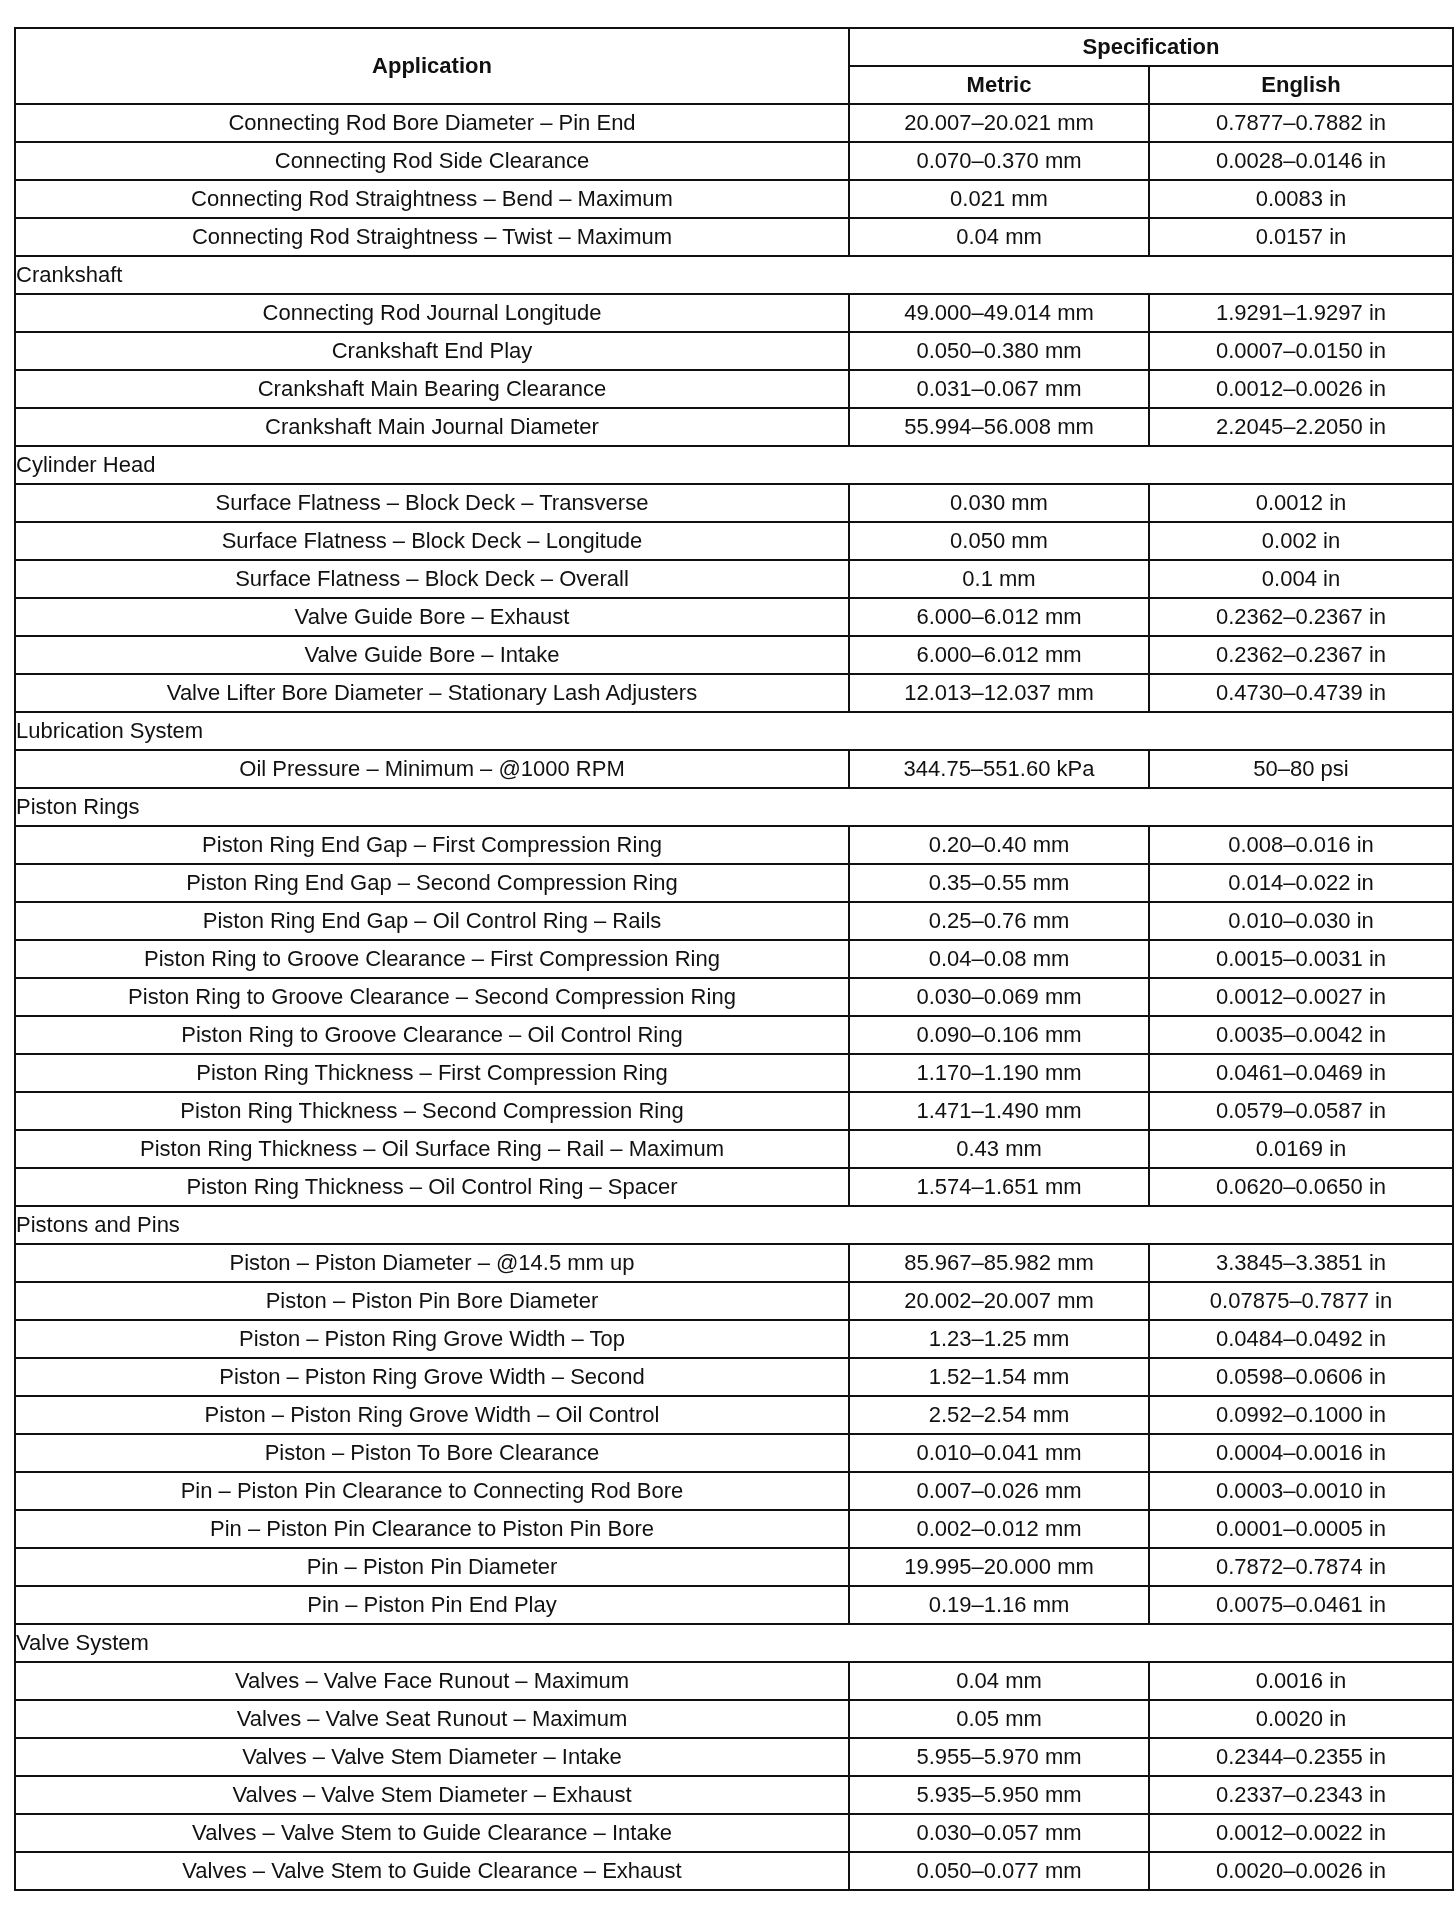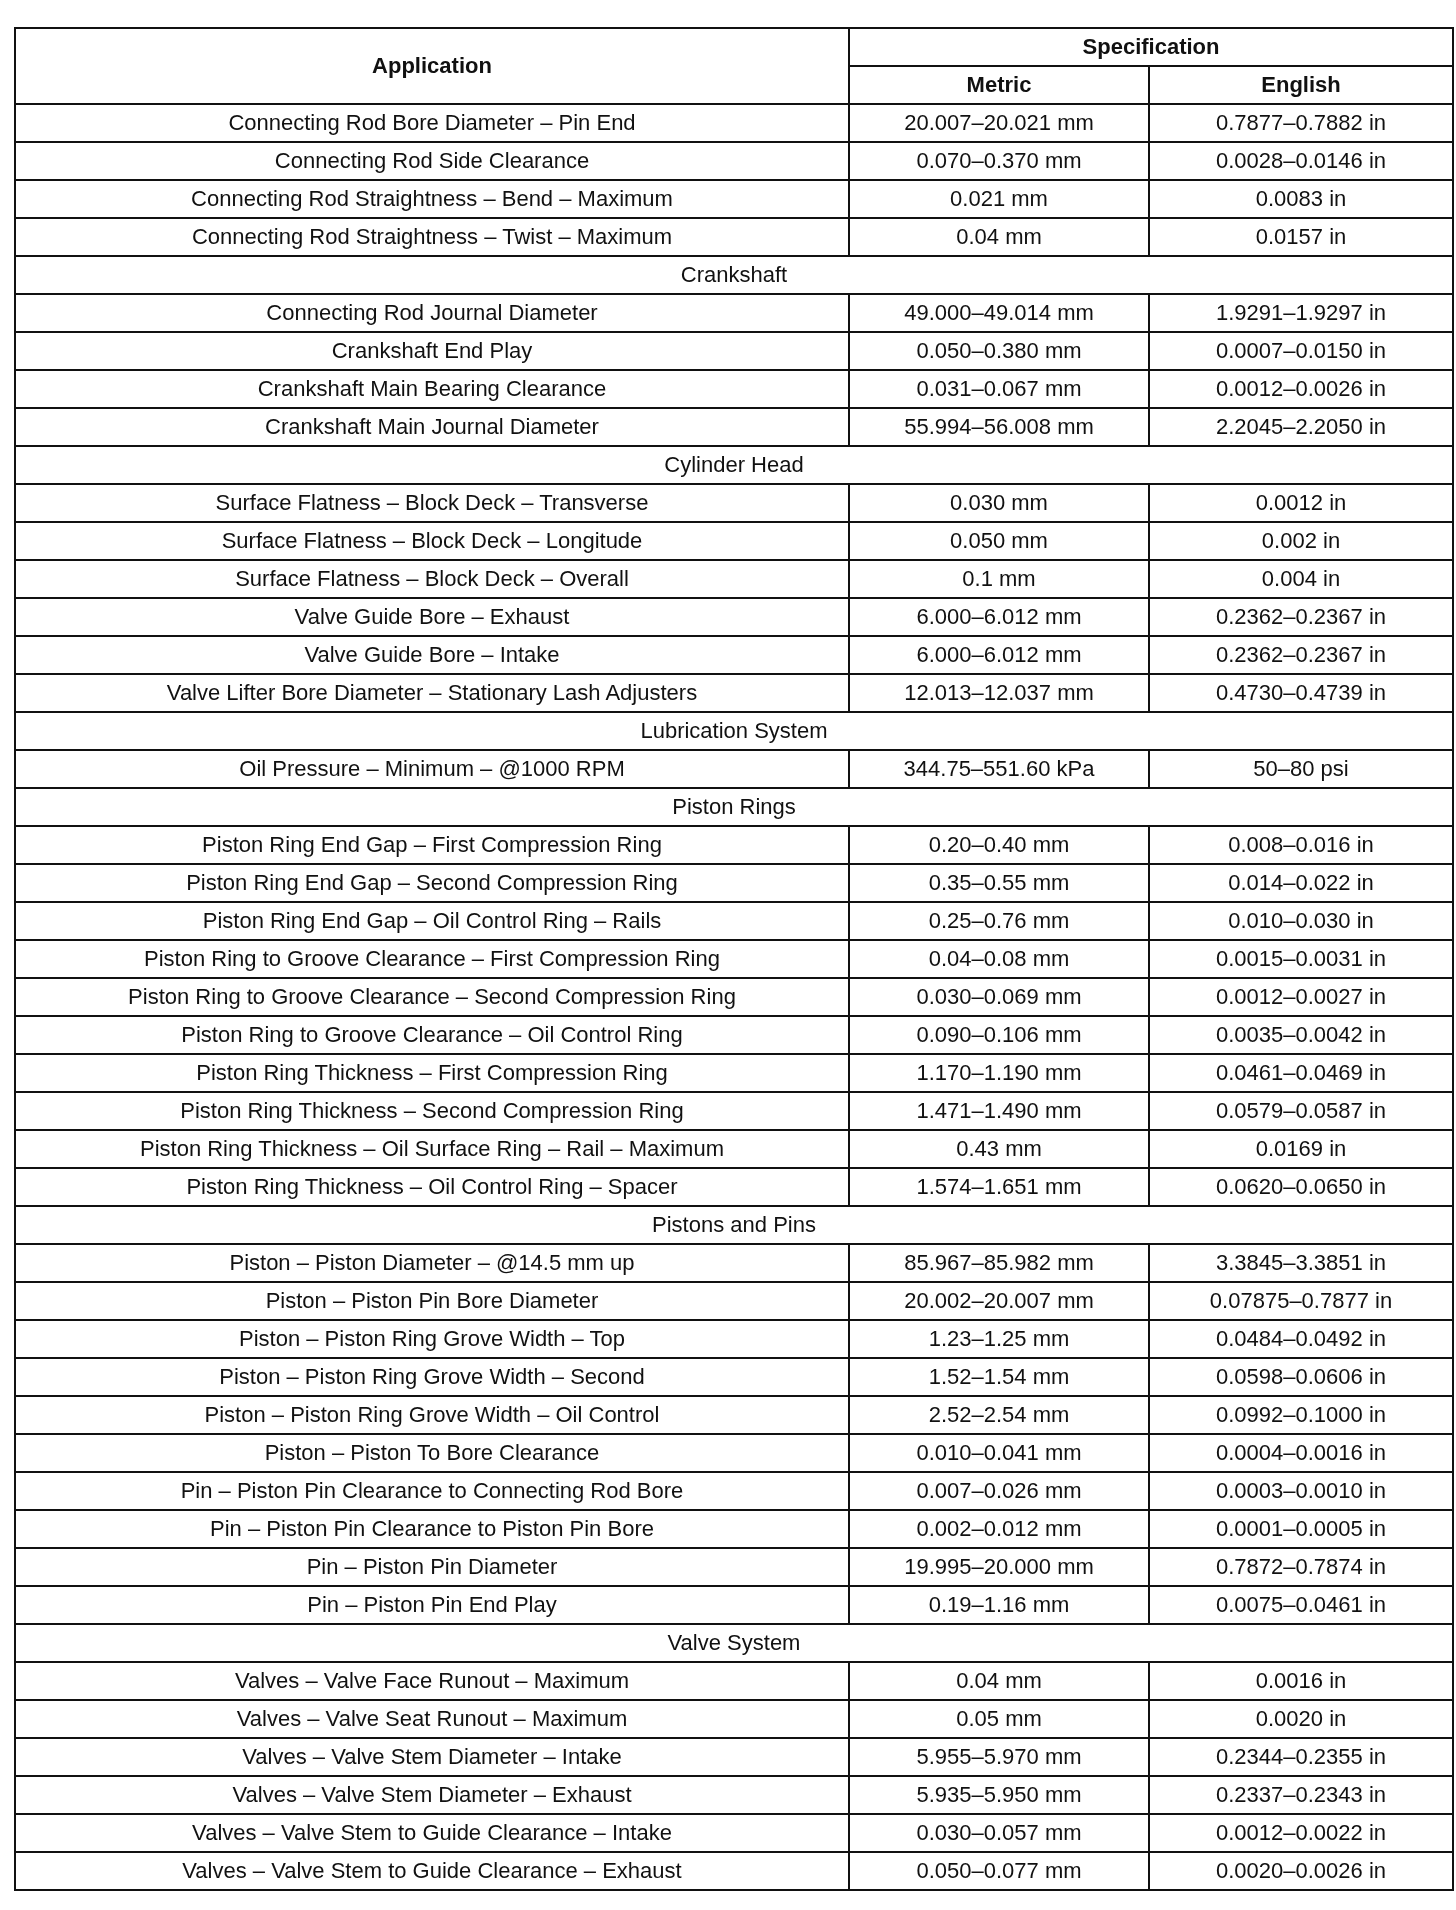--- a/index.html
+++ b/index.html
@@ -17,21 +17,21 @@
     border: 2.5px solid #111; padding: 0; height: 36px; line-height: 36px;
     white-space: nowrap; overflow: hidden;
   }
   table.spec th { font-weight: bold; text-align: center; font-size: 22px; }
   th.app-h { height: 74px; }
   th.spec-h { height: 34px; line-height: 34px; }
   th.sub-h { height: 34px; line-height: 34px; margin-left: 36px; }
   td.app { padding-left: 38px; text-align: center; }
   td.val { text-align: center; }
   td.section { padding-left: 12px; text-align: left; border-right: 2.5px solid #111; }
-  tr.section-row td { height: 36px; text-align: center; }
+  tr.section-row td { height: 36px; }
 </style>
 </head>
 <body>
 
 <table class="spec">
   <colgroup>
     <col class="c-app">
       <col class="c-met">
       <col class="c-eng">
   </colgroup>
@@ -63,21 +63,21 @@
       </tr>
       <tr>
         <td class="app">Connecting Rod Straightness – Twist – Maximum</td>
         <td class="val">0.04 mm</td>
         <td class="val">0.0157 in</td>
       </tr>
       <tr class="section-row">
         <td class="section" colspan="3">Crankshaft</td>
       </tr>
       <tr>
-        <td class="app">Connecting Rod Journal Diameter</td>
+        <td class="app">Connecting Rod Journal Longitude</td>
         <td class="val">49.000–49.014 mm</td>
         <td class="val">1.9291–1.9297 in</td>
       </tr>
       <tr>
         <td class="app">Crankshaft End Play</td>
         <td class="val">0.050–0.380 mm</td>
         <td class="val">0.0007–0.0150 in</td>
       </tr>
       <tr>
         <td class="app">Crankshaft Main Bearing Clearance</td>

